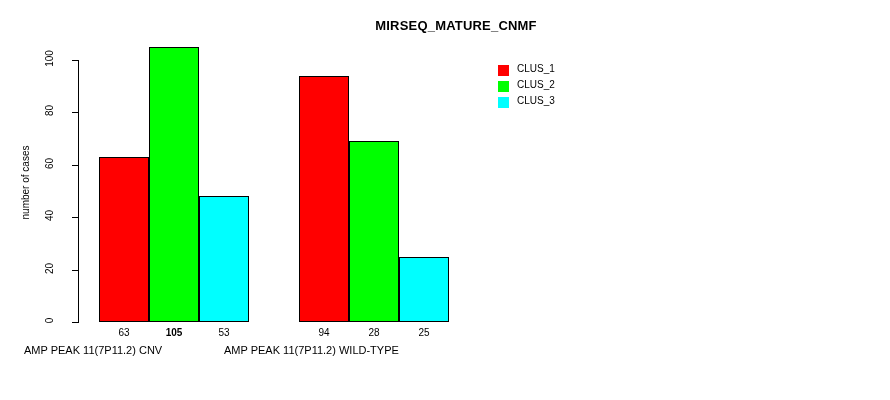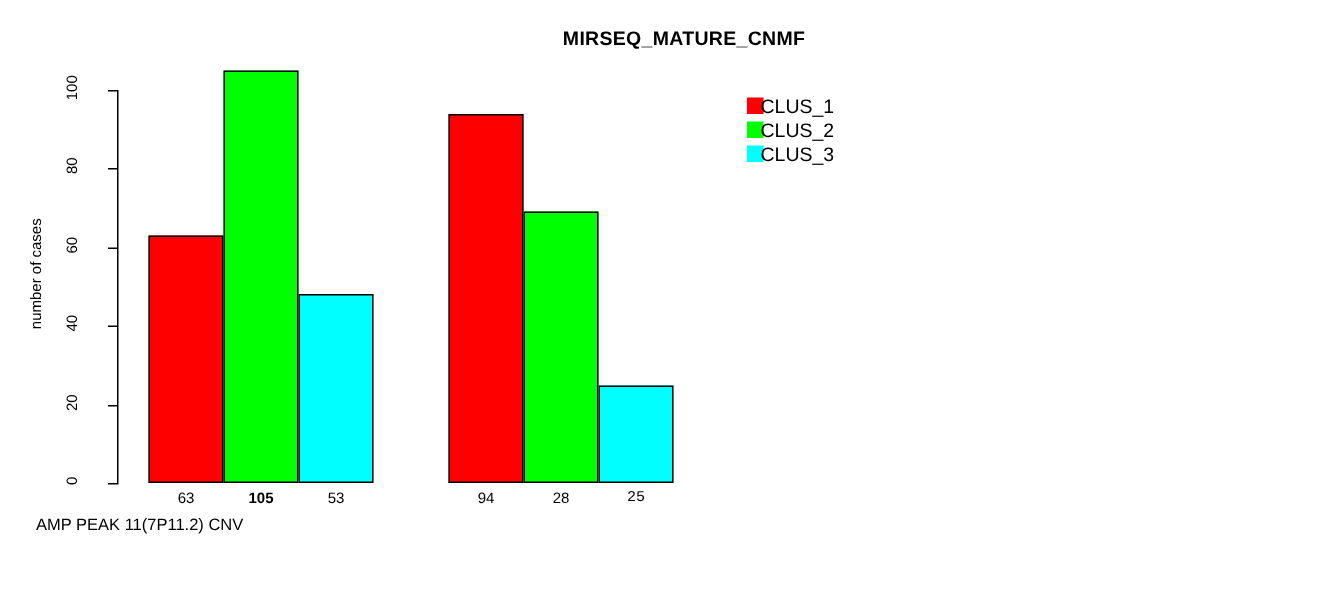--- a/index.html
+++ b/index.html
@@ -106,23 +106,23 @@
   }
   .legend-swatch {
     position: absolute;
     left: 0;
     top: 2px;
     width: 11px;
     height: 11px;
   }
   .legend-label {
     position: absolute;
-    left: 9px;
+    left: 19px;
     top: 0px;
-    font-size: 13px;
+    font-size: 10px;
     white-space: nowrap;
   }
   
   #footer-note {
     position: absolute;
     left: 280px;
     top: 371px;
     width: 380px;
     text-align: center;
     font-size: 11px;
@@ -159,21 +159,22 @@
       <div class="bar" style="left: 138px; top: 46.9px; width: 50px; height: 275.1px; background: rgb(0, 255, 0);"></div>
       <div class="bar-count" style="left: 133px; font-weight: bold;">105</div>
       <div class="bar" style="left: 188px; top: 196.24px; width: 50px; height: 125.76px; background: rgb(0, 255, 255);"></div>
       <div class="bar-count" style="left: 183px;">53</div>
       <div class="group-label" style="left: 13px; width: 300px;">AMP PEAK 11(7P11.2) CNV</div>
       <div class="bar" style="left: 288px; top: 75.72px; width: 50px; height: 246.28px; background: rgb(255, 0, 0);"></div>
       <div class="bar-count" style="left: 283px;">94</div>
       <div class="bar" style="left: 338px; top: 141.22px; width: 50px; height: 180.78px; background: rgb(0, 255, 0);"></div>
       <div class="bar-count" style="left: 333px;">28</div>
       <div class="bar" style="left: 388px; top: 256.5px; width: 50px; height: 65.5px; background: rgb(0, 255, 255);"></div>
-      <div class="bar-count" style="left: 383px; font-family: Liberation Mono, monospace;">25</div>
+      <div class="bar-count" style="left: 383px;">25</div>
+      <div class="group-label" style="left: 213px; width: 300px;">AMP PEAK 11(7P11.2) WILD-TYPE</div>
     </div>
 
   <div id="legend">
       <div class="legend-row">
         <span class="legend-swatch" style="background: rgb(255, 0, 0);"></span>
         <span class="legend-label">CLUS_1</span>
       </div>
       <div class="legend-row">
         <span class="legend-swatch" style="background: rgb(0, 255, 0);"></span>
         <span class="legend-label">CLUS_2</span>

